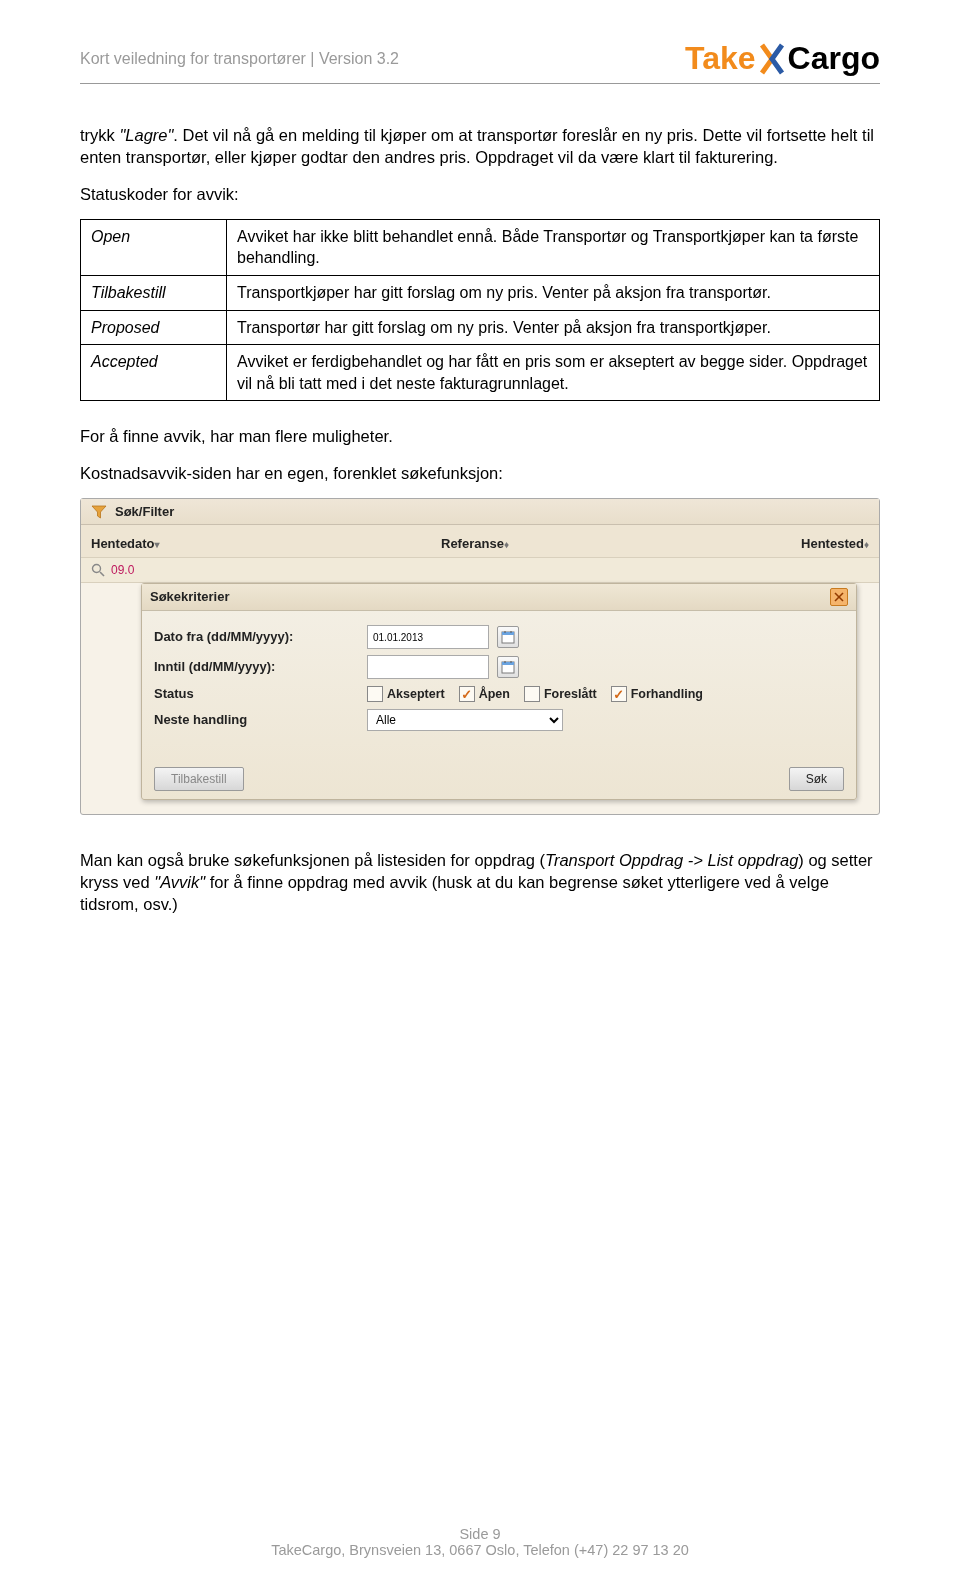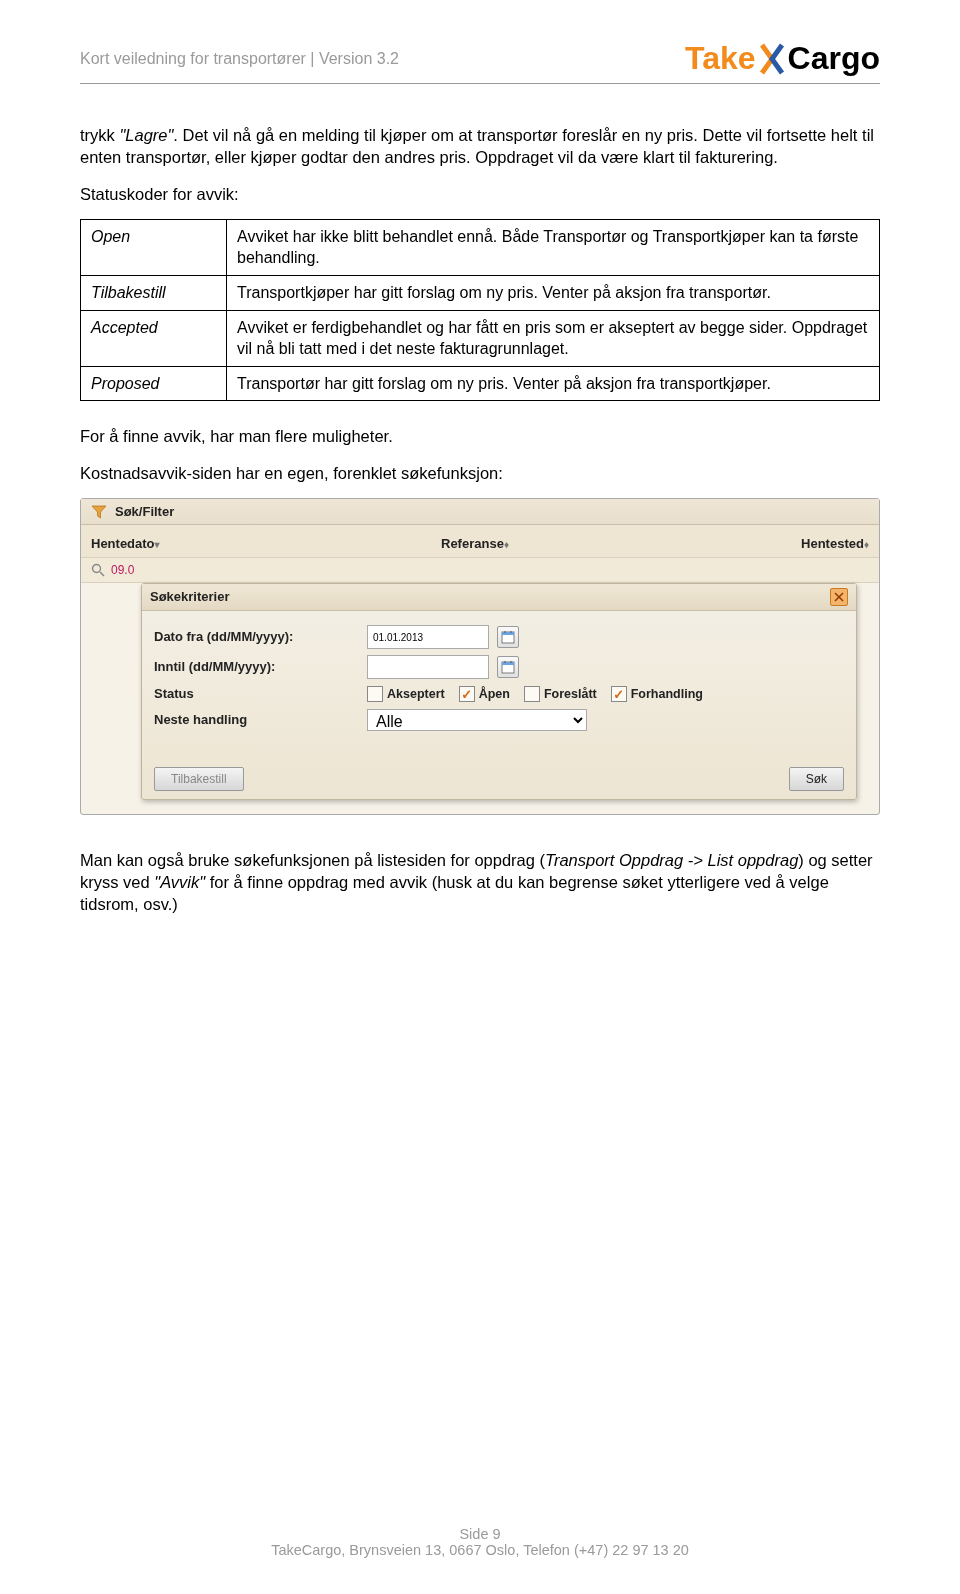--- a/index.html
+++ b/index.html
@@ -178,23 +178,23 @@
     display:flex;align-items:flex-end;gap:4px;font-weight:bold;font-size:12.5px;
   }
   .chk .box {
     width:14px;height:14px;border:1px solid #888;background:#fdfaf3;
     display:flex;align-items:center;justify-content:center;
     font-size:13px;color:#d46a1a;font-weight:bold;
   }
   .select {
     border:1px solid #aaa;
     background:#fff;
-    font-size:16px;
+    font-size:12px;
     padding:2px 4px;
-    width:220px;
+    width:196px;
     height:22px;
   }
   .dialog-footer {
     display:flex;
     justify-content:space-between;
     padding:8px 12px;
   }
   .bbtn {
     border:1px solid #9a9a9a;
     background:linear-gradient(#f4f4f4,#d7d7d7);
@@ -244,26 +244,26 @@
       <tbody>
           <tr>
         <td>Open</td>
         <td>Avviket har ikke blitt behandlet ennå. Både Transportør og Transportkjøper kan ta første behandling.</td>
       </tr>
       <tr>
         <td>Tilbakestill</td>
         <td>Transportkjøper har gitt forslag om ny pris. Venter på aksjon fra transportør.</td>
       </tr>
       <tr>
+        <td>Proposed</td>
+        <td>Transportør har gitt forslag om ny pris. Venter på aksjon fra transportkjøper.</td>
+      </tr>
+      <tr>
         <td>Accepted</td>
         <td>Avviket er ferdigbehandlet og har fått en pris som er akseptert av begge sider. Oppdraget vil nå bli tatt med i det neste fakturagrunnlaget.</td>
-      </tr>
-      <tr>
-        <td>Proposed</td>
-        <td>Transportør har gitt forslag om ny pris. Venter på aksjon fra transportkjøper.</td>
       </tr>
     </tbody>
       </table>
 
     <p>For å finne avvik, har man flere muligheter.</p>
     <p>Kostnadsavvik-siden har en egen, forenklet søkefunksjon:</p>
 
     <div class="sok-panel">
       <div class="sok-bar">
         <span class="filter-icon">

